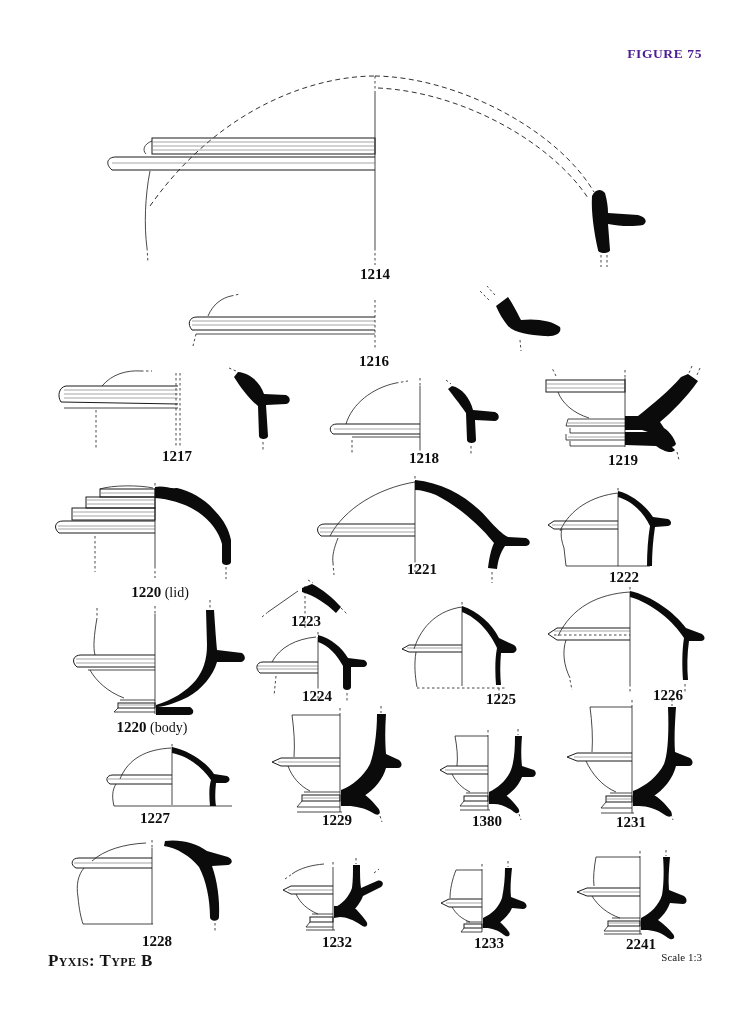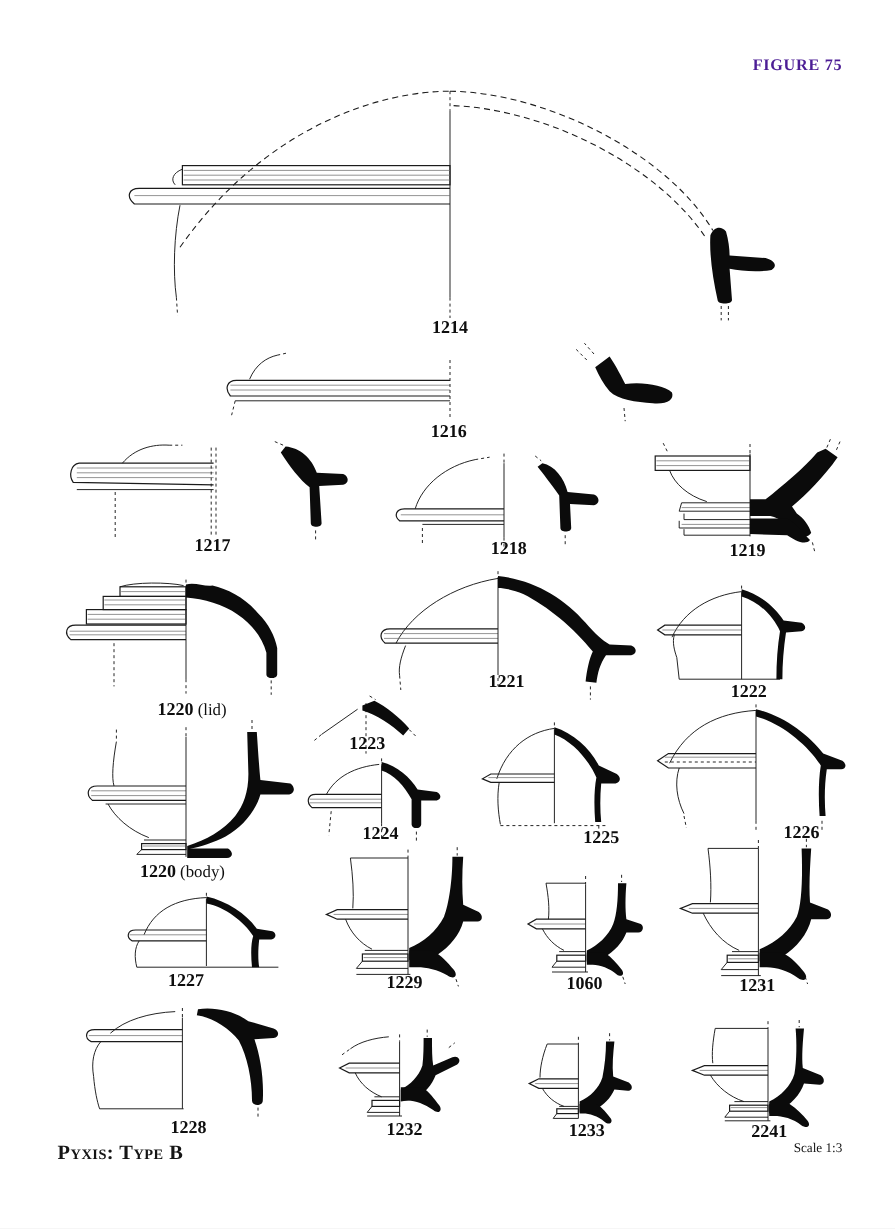--- a/index.html
+++ b/index.html
@@ -437,21 +437,21 @@
       <div class="item-label" style="left: 160px; top: 592px;"><span class="num">1220</span><span class="suffix"> (lid)</span></div>
       <div class="item-label" style="left: 422px; top: 569px; font-family: Liberation Serif, serif;"><span class="num">1221</span><span class="suffix"></span></div>
       <div class="item-label" style="left: 624px; top: 577px;"><span class="num">1222</span><span class="suffix"></span></div>
       <div class="item-label" style="left: 306px; top: 621px;"><span class="num">1223</span><span class="suffix"></span></div>
       <div class="item-label" style="left: 317px; top: 696px;"><span class="num">1224</span><span class="suffix"></span></div>
       <div class="item-label" style="left: 461px; top: 699px; margin-left: 40px;"><span class="num">1225</span><span class="suffix"></span></div>
       <div class="item-label" style="left: 622px; top: 695px; margin-left: 46px;"><span class="num">1226</span><span class="suffix"></span></div>
       <div class="item-label" style="left: 152px; top: 727px;"><span class="num">1220</span><span class="suffix"> (body)</span></div>
       <div class="item-label" style="left: 155px; top: 818px;"><span class="num">1227</span><span class="suffix"></span></div>
       <div class="item-label" style="left: 337px; top: 820px;"><span class="num">1229</span><span class="suffix"></span></div>
-      <div class="item-label" style="left: 487px; top: 821px;"><span class="num">1060</span><span class="suffix"></span></div>
+      <div class="item-label" style="left: 487px; top: 821px;"><span class="num">1380</span><span class="suffix"></span></div>
       <div class="item-label" style="left: 631px; top: 822px;"><span class="num">1231</span><span class="suffix"></span></div>
       <div class="item-label" style="left: 157px; top: 941px;"><span class="num">1228</span><span class="suffix"></span></div>
       <div class="item-label" style="left: 337px; top: 942px;"><span class="num">1232</span><span class="suffix"></span></div>
       <div class="item-label" style="left: 489px; top: 943px;"><span class="num">1233</span><span class="suffix"></span></div>
       <div class="item-label" style="left: 641px; top: 944px;"><span class="num">2241</span><span class="suffix"></span></div>
     </div>
 
   <div class="caption">Pyxis:  Type B</div>
   <div class="scale-note">Scale 1:3</div>
 </div>

